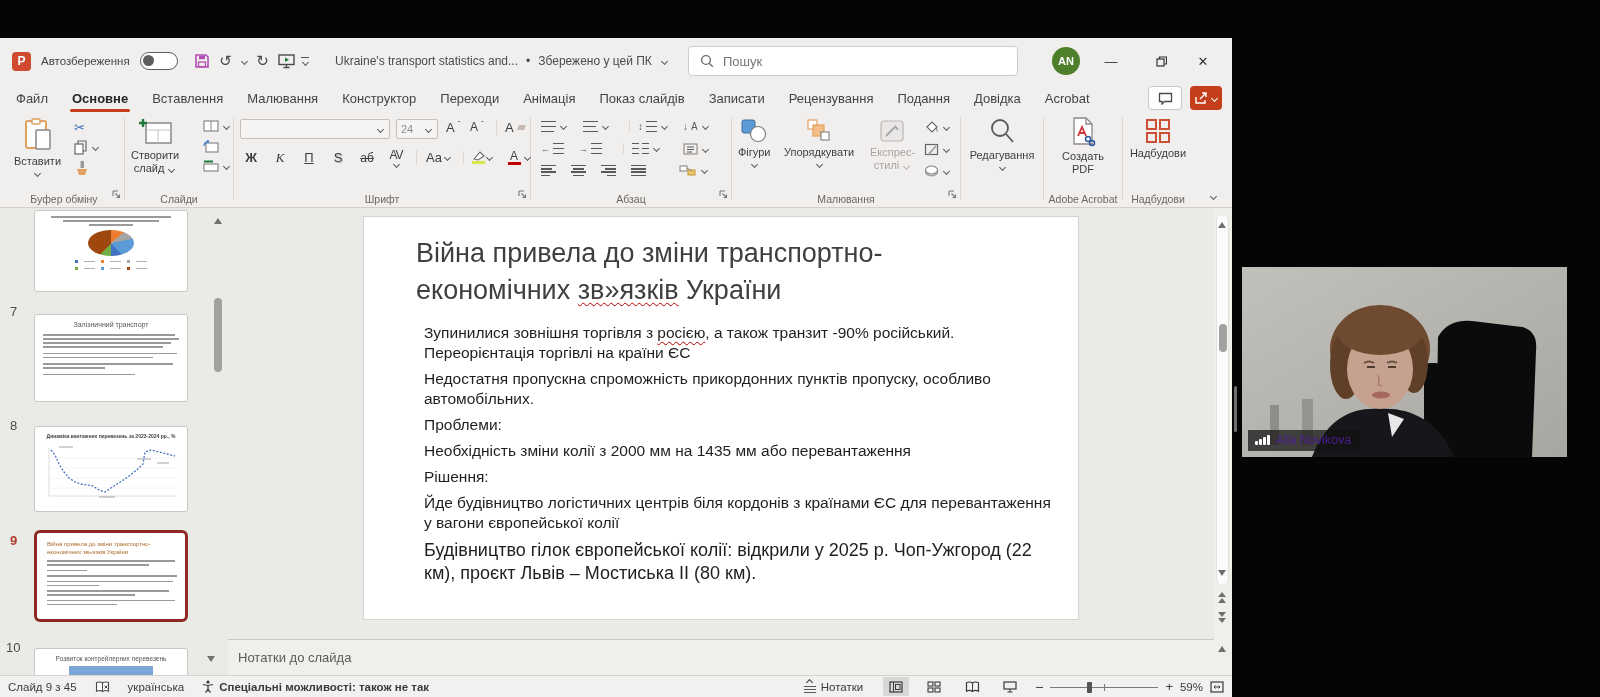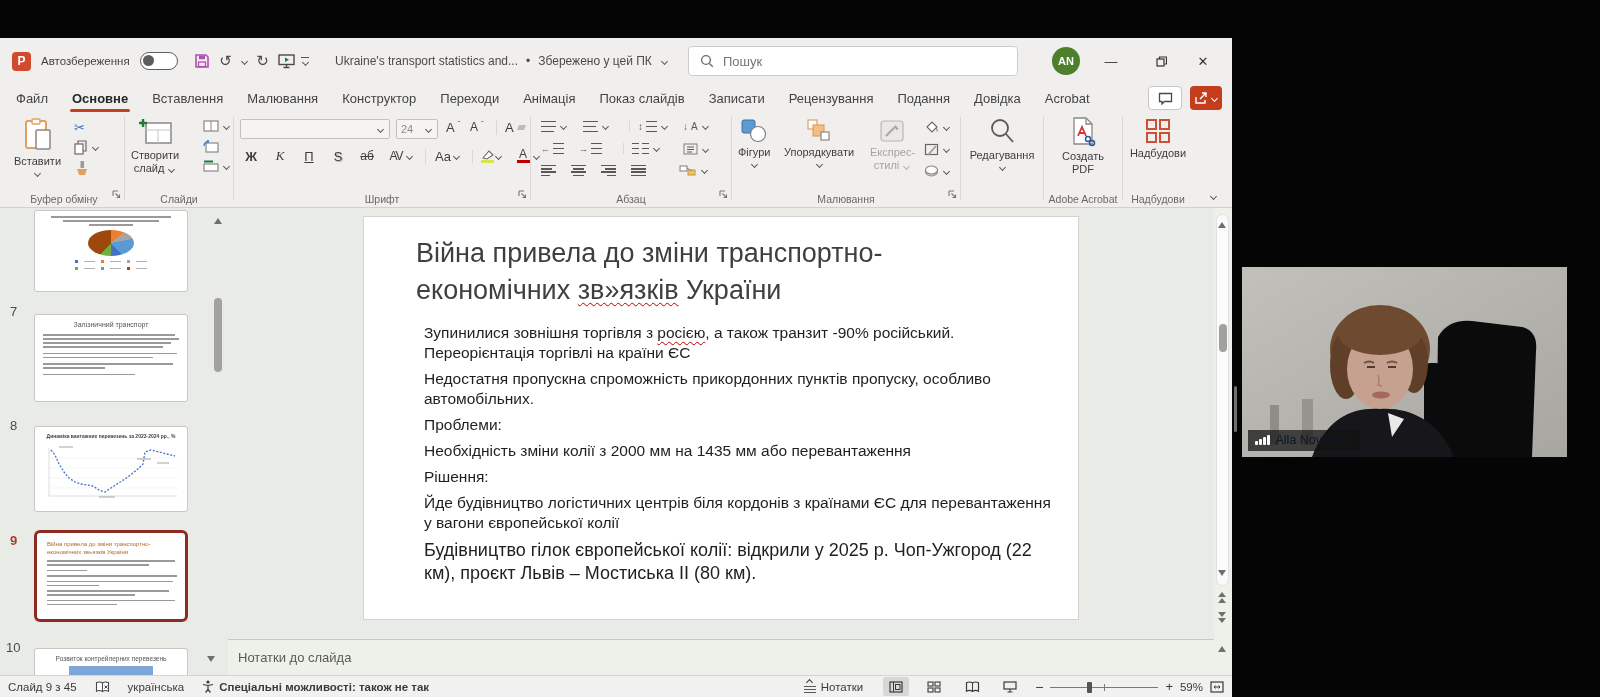--- a/index.html
+++ b/index.html
@@ -92,21 +92,21 @@
   .sb-right{margin-left:auto;display:flex;align-items:center;gap:12px;}
   .viewbtn{width:26px;height:19px;display:flex;align-items:center;justify-content:center;border-radius:2px;}
   .viewbtn.active{background:#d9d7d5;}
   .zoomtrack{position:relative;width:108px;height:12px;}
   .zoomtrack .line{position:absolute;left:0;right:0;top:6px;height:1px;background:#7a7a7a;}
   .zoomtrack .tick{position:absolute;left:50%;top:3px;width:1px;height:7px;background:#7a7a7a;}
   .zoomtrack .zthumb{position:absolute;left:34%;top:1px;width:5px;height:11px;background:#545454;border-radius:1px;}
 
   
   #cam{position:absolute;left:1242px;top:267px;width:325px;height:190px;background:#b7b5b0;overflow:hidden;}
-  .nametag{position:absolute;left:6px;bottom:6px;background:rgba(18,18,18,0.72);color:#0f172a;font-size:12.5px;padding:3px 9px 4px 7px;display:flex;align-items:center;gap:6px;}
+  .nametag{position:absolute;left:6px;bottom:6px;background:rgba(18,18,18,0.72);color:#4c1d95;font-size:12.5px;padding:3px 9px 4px 7px;display:flex;align-items:center;gap:6px;}
   .sigbars{display:flex;align-items:flex-end;gap:1.5px;}
   .sigbars b{display:block;width:2.5px;background:#fff;border-radius:1px;}
   .panelhandle{position:absolute;left:1234px;top:386px;width:3px;height:46px;background:#6f6f6f;border-radius:2px;}
 </style>
 </head>
 <body>
 
 <div id="screen">
 
   <div id="ppt">
@@ -286,21 +286,21 @@
         <div class="mini" style="left:262px;top:8px;font-size:13px;color:#3e3e3e;border-left:1px solid #dad7d5;padding-left:8px;">
             <span>A</span>
             <span style="display:inline-block;width:7px;height:5px;background:#c9b8b0;transform:skewX(-20deg);margin-left:1px;"></span>
           </div>
         <div class="mini" style="left:8px;top:36px;gap:11px;">
           <span class="fglyph" style="font-weight:700;">Ж</span>
           <span class="fglyph" style="font-style:italic;font-family:'Liberation Serif',serif;">K</span>
           <span class="fglyph" style="text-decoration:underline;">П</span>
           <span class="fglyph" style="text-shadow:1px 1px 1px #aaa;">S</span>
           <span class="fglyph" style="text-decoration:line-through;font-size:12px;">аб</span>
-          <span style="display:flex;align-items:center;">
+          <span style="display:flex;align-items:center;flex-direction:column;">
               <span class="fglyph" style="letter-spacing:-1px;font-size:12px;">AV</span>
               <span class="chev"></span>
             </span>
           <span style="display:flex;align-items:center;border-left:1px solid #dad7d5;padding-left:8px;">
               <span class="fglyph">Aa</span>
               <span class="chev"></span>
             </span>
           <span style="display:flex;align-items:center;border-left:1px solid #dad7d5;padding-left:8px;">
             <span style="display:flex;flex-direction:column;align-items:center;">
               <svg width="13" height="10" viewBox="0 0 13 10">

